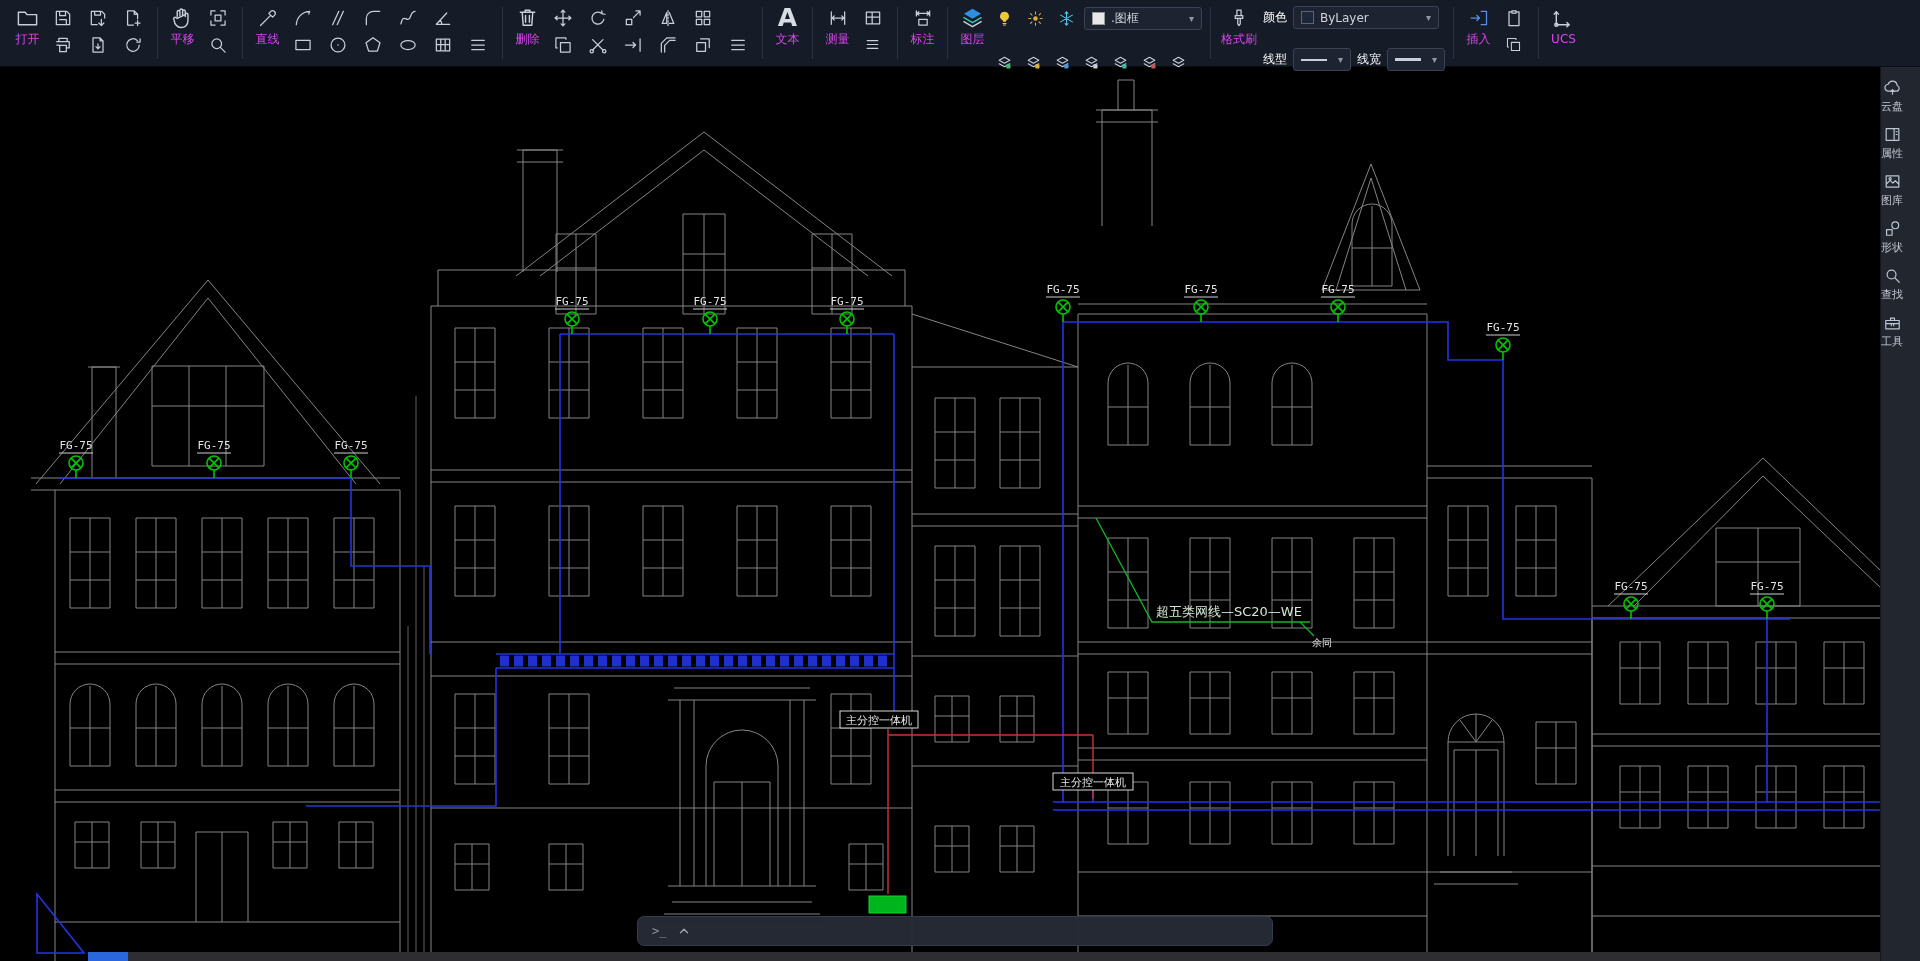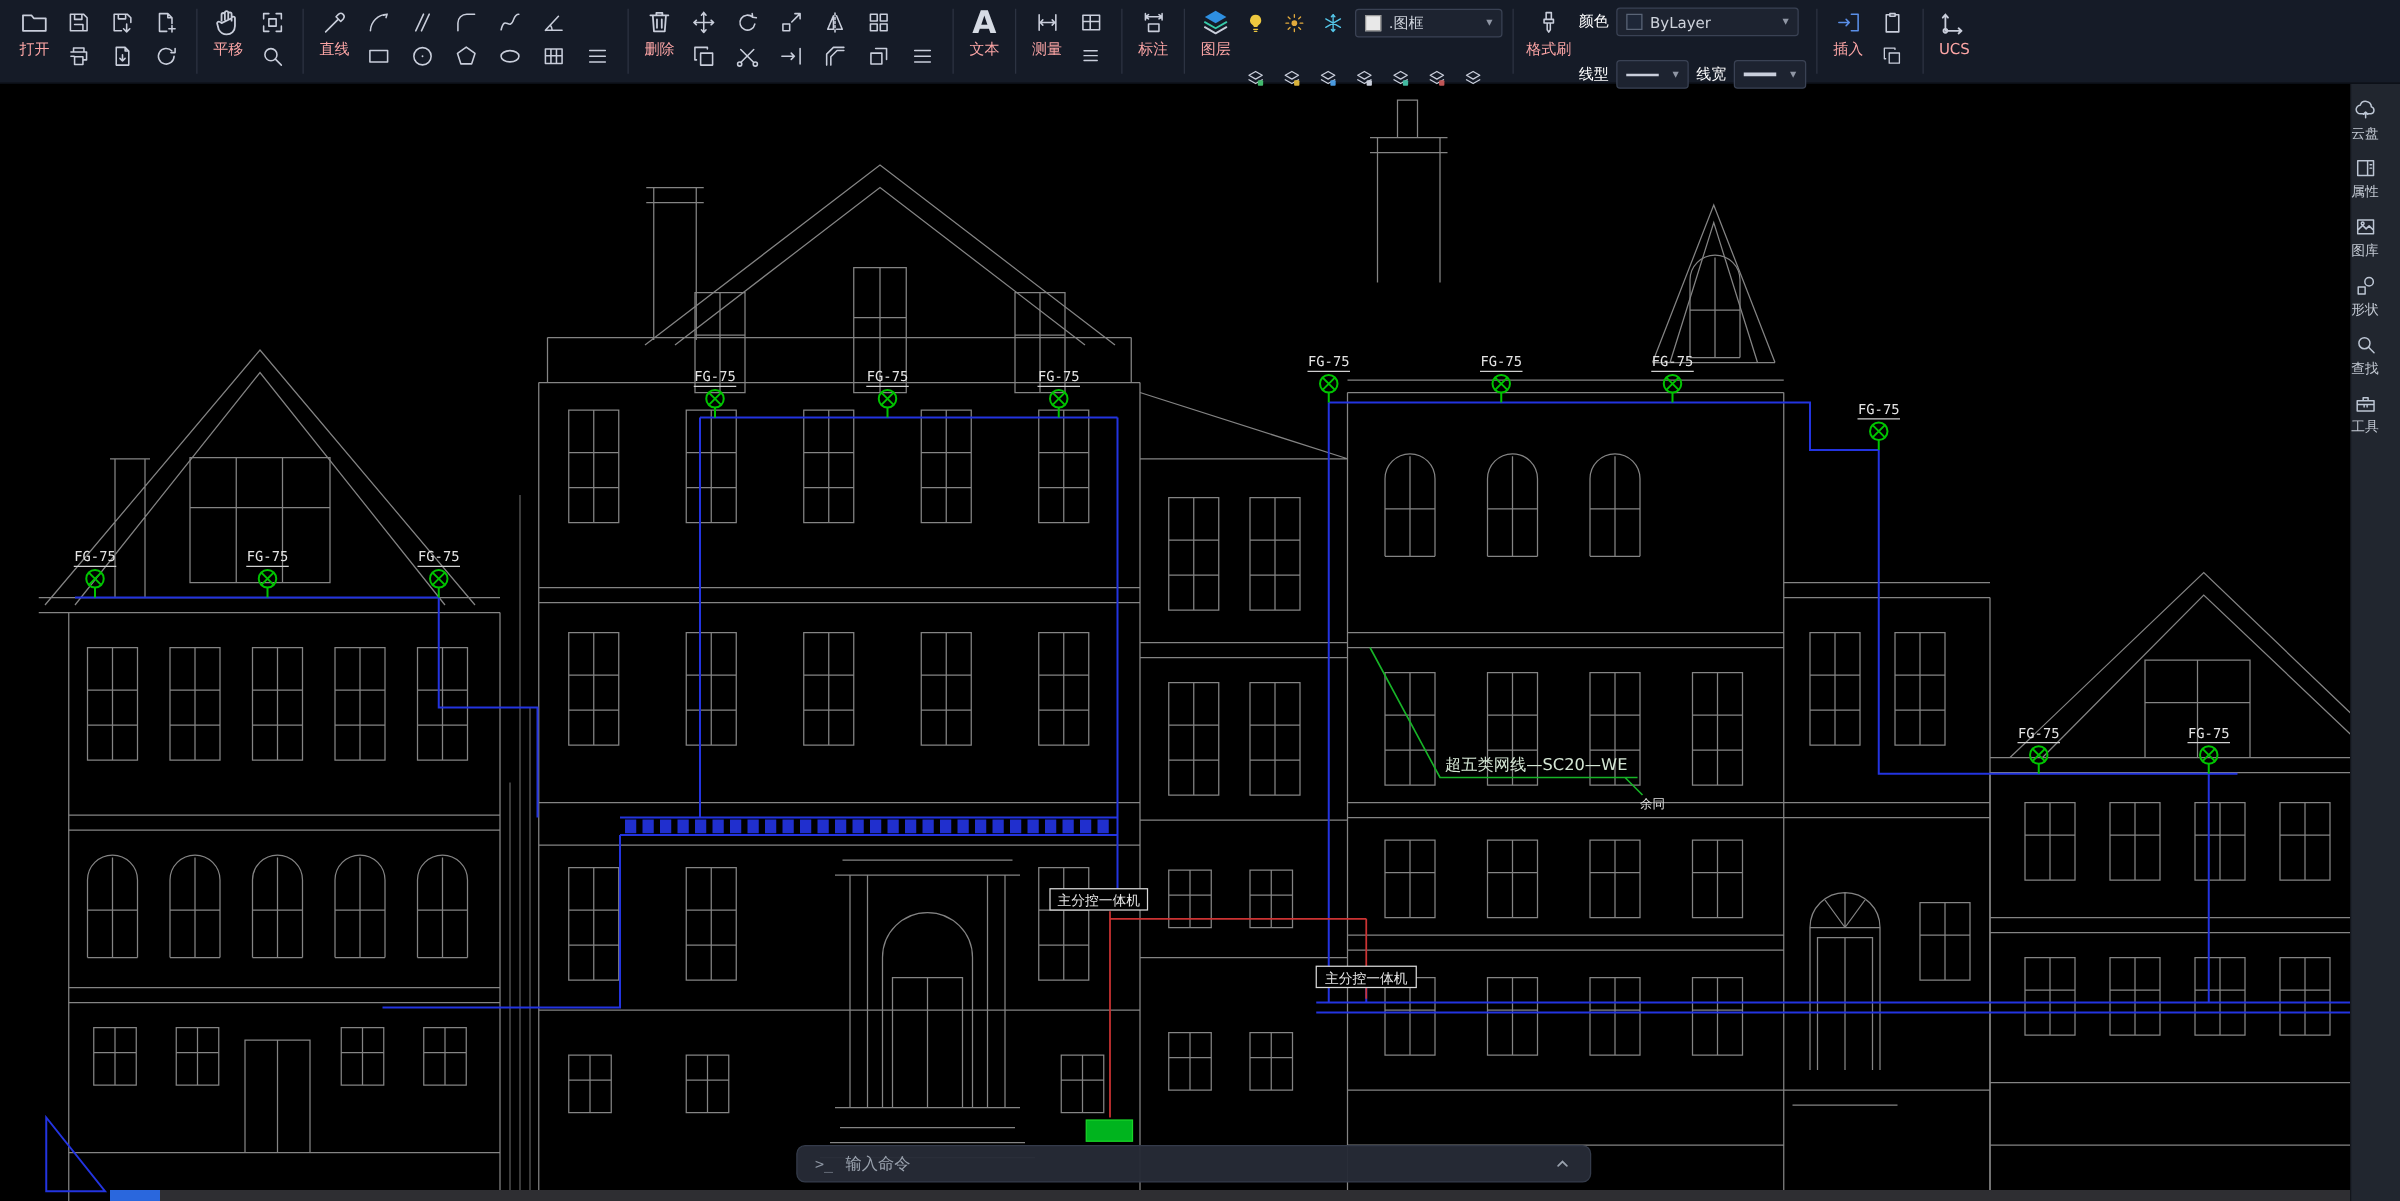--- a/index.html
+++ b/index.html
@@ -5,21 +5,21 @@
   html,body{margin:0;padding:0}
   body{width:1920px;height:961px;background:#000;overflow:hidden;position:relative;
        font-family:"DejaVu Sans","Liberation Sans",sans-serif;}
   
   .toolbar{position:absolute;top:0;left:0;right:0;height:66px;background:#151b27;
            border-bottom:1px solid #0a0d13;display:flex;align-items:stretch;padding:0 4px;z-index:10}
   .tg{display:flex;align-items:flex-start;padding:5px 7px;gap:2px}
   .sep{width:1px;background:#2c3342;margin:7px 1px}
   .tcol{display:flex;flex-direction:column;align-items:center;gap:2px;width:33px}
   .tcol.w{width:40px}
-  .lab{font-size:12px;color:#fca5a5;line-height:15px;white-space:nowrap;text-align:center}
+  .lab{font-size:12px;color:#d946ef;line-height:15px;white-space:nowrap;text-align:center}
   .tbtn{width:27px;height:25px;display:flex;align-items:center;justify-content:center;border-radius:3px}
   .tbtn.empty{visibility:hidden}
   .ti{width:20px;height:20px;stroke:#c9cedb;fill:none;stroke-width:1.5;stroke-linecap:round;stroke-linejoin:round}
   .ti.s{width:17px;height:17px}
   .ti.b{width:23px;height:23px}
   .glyphA{font-size:25px;font-weight:bold;color:#d6dbe4;line-height:25px}
   .dd{display:flex;align-items:center;gap:6px;background:#1d2330;border:1px solid #3a4254;
       border-radius:3px;height:23px;padding:0 7px;font-size:12px;color:#ced3dc;box-sizing:border-box}
   .caret{color:#8f96a4;font-size:10px;margin-left:auto}
   .swatch{width:11px;height:11px;background:#1e2738;border:1px solid #5a6476}
@@ -683,21 +683,20 @@
     <text x="1093" y="720">主分控一体机</text>
   </g>
 </svg>
 </div>
 
 <div class="htrack"></div>
 <div class="hthumb"></div>
 
 <div class="cmdbar">
   <span class="prompt">&gt;_</span>
-  <span class="ph">输入命令</span>
   <span class="chev">
     <svg width="14" height="14" viewBox="0 0 16 16" style="stroke:#9aa2ae;fill:none;stroke-width:1.6;stroke-linecap:round">
         <path d="M4 10l4-4 4 4"></path>
       </svg>
   </span>
 </div>
 
 <div class="rightbar">
   <div class="ritem">
     <svg class="ri" viewBox="0 0 24 24">

